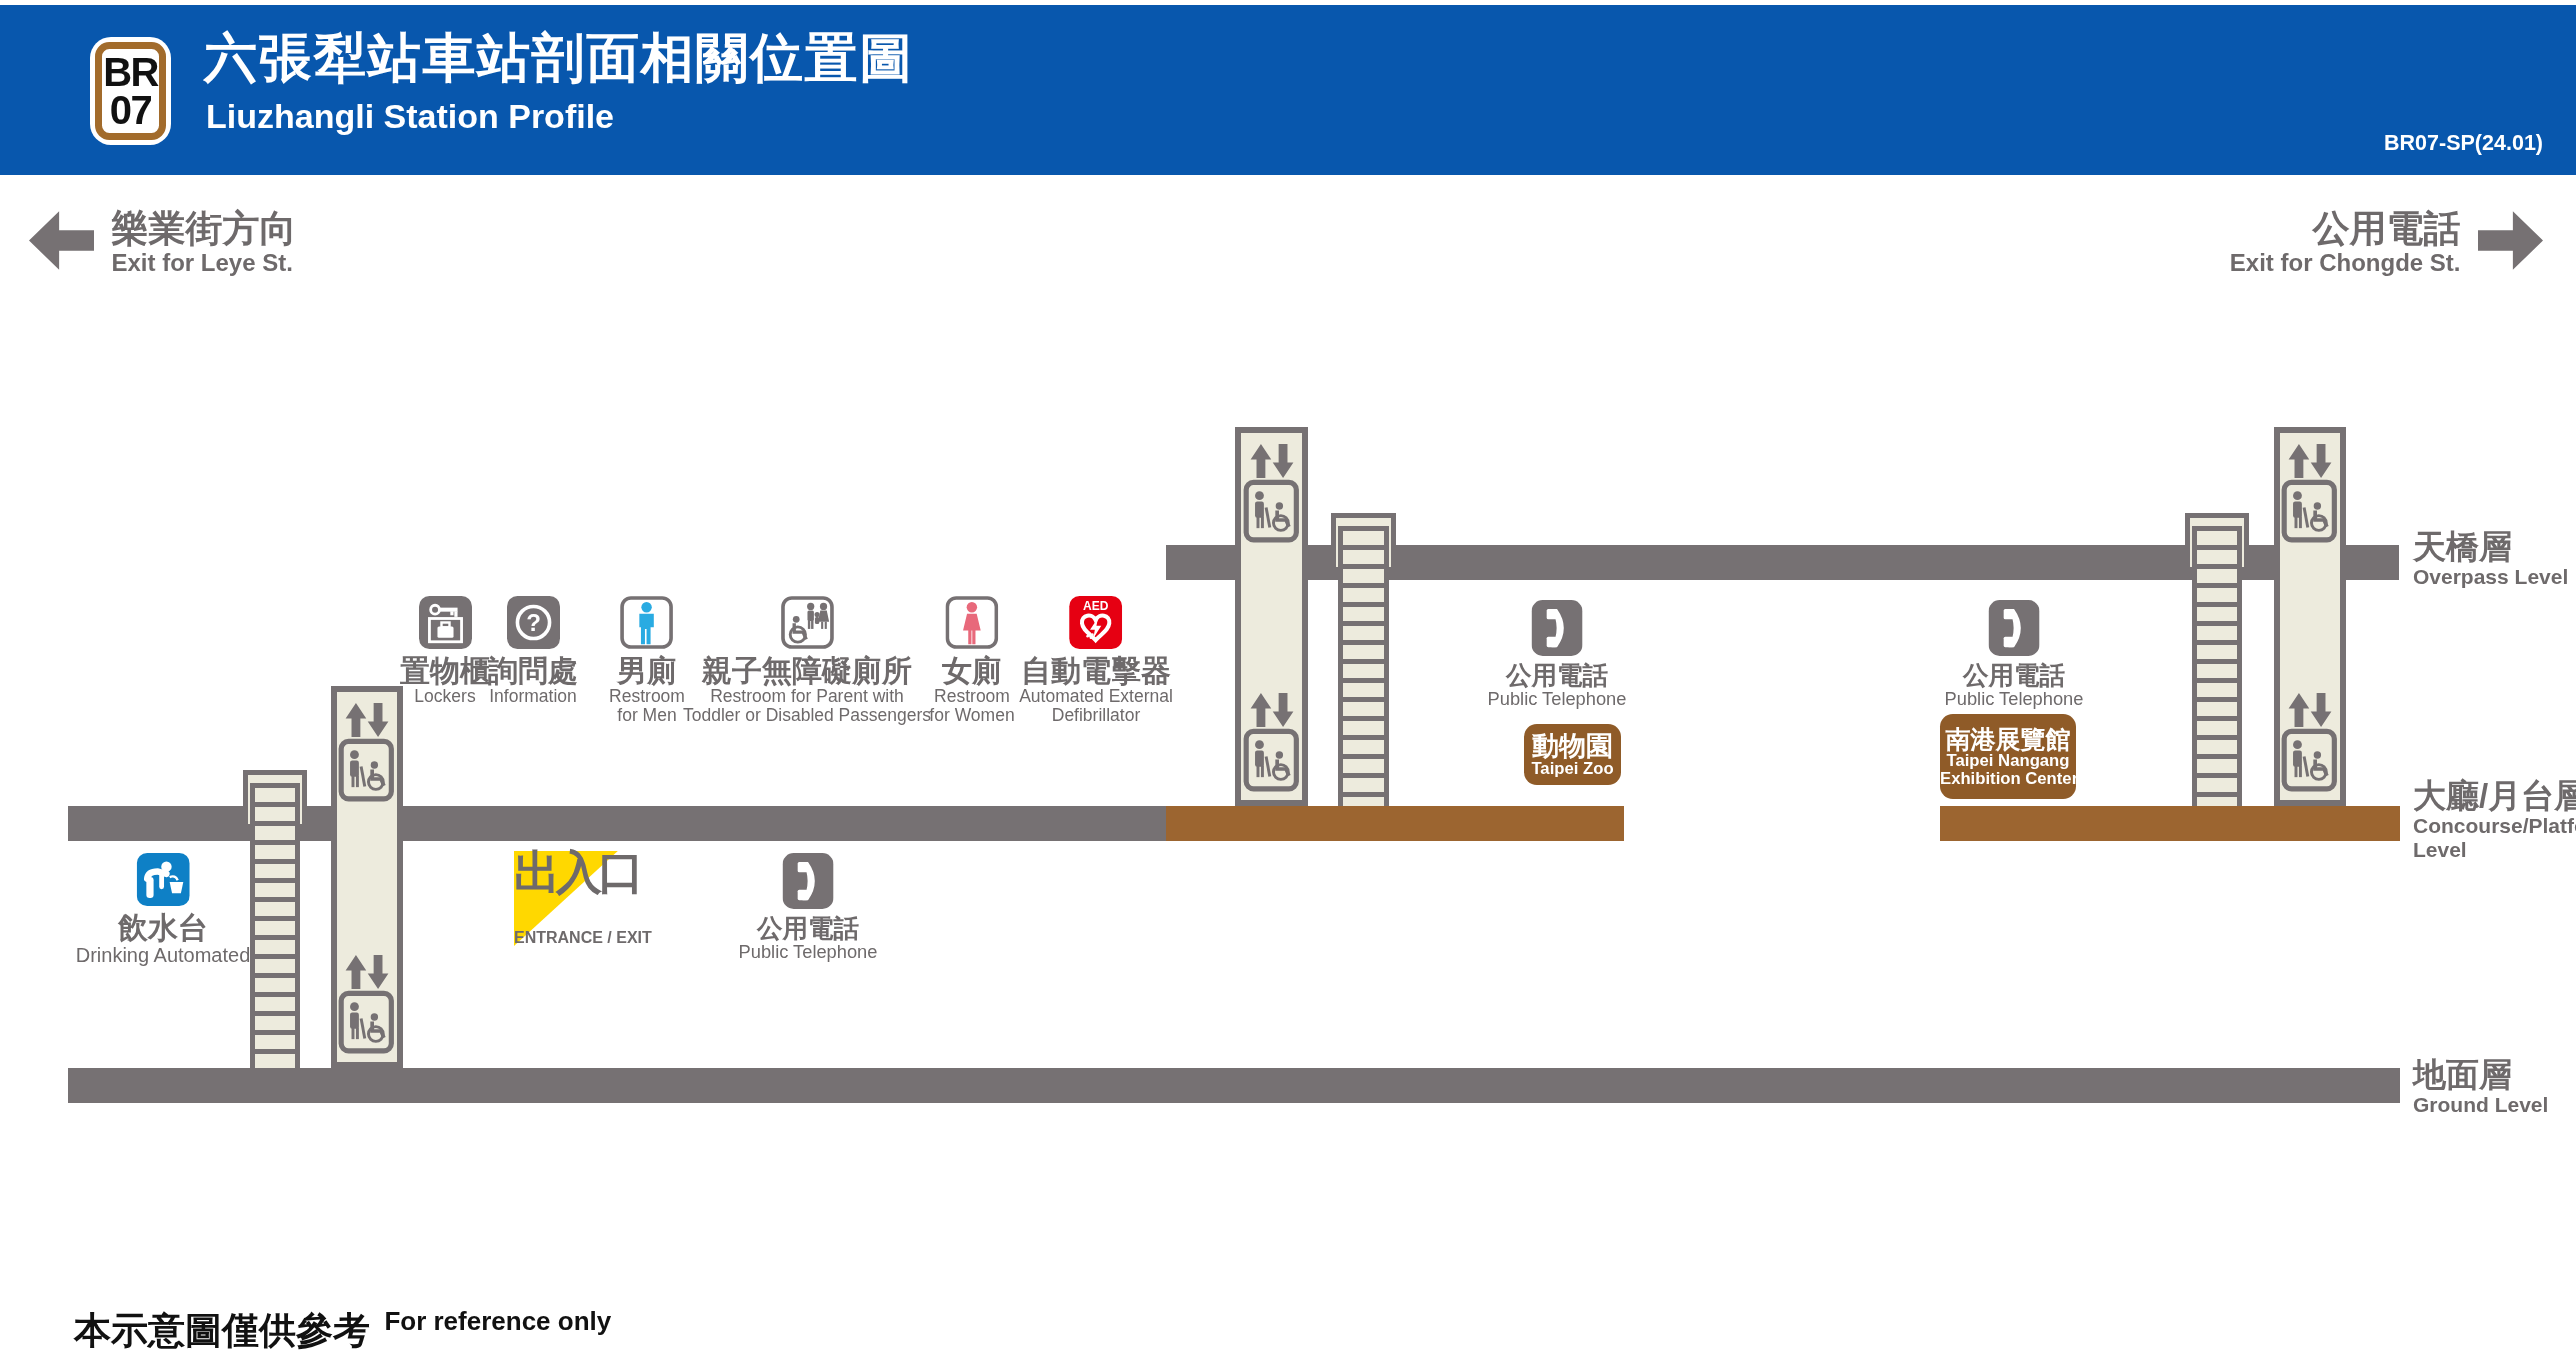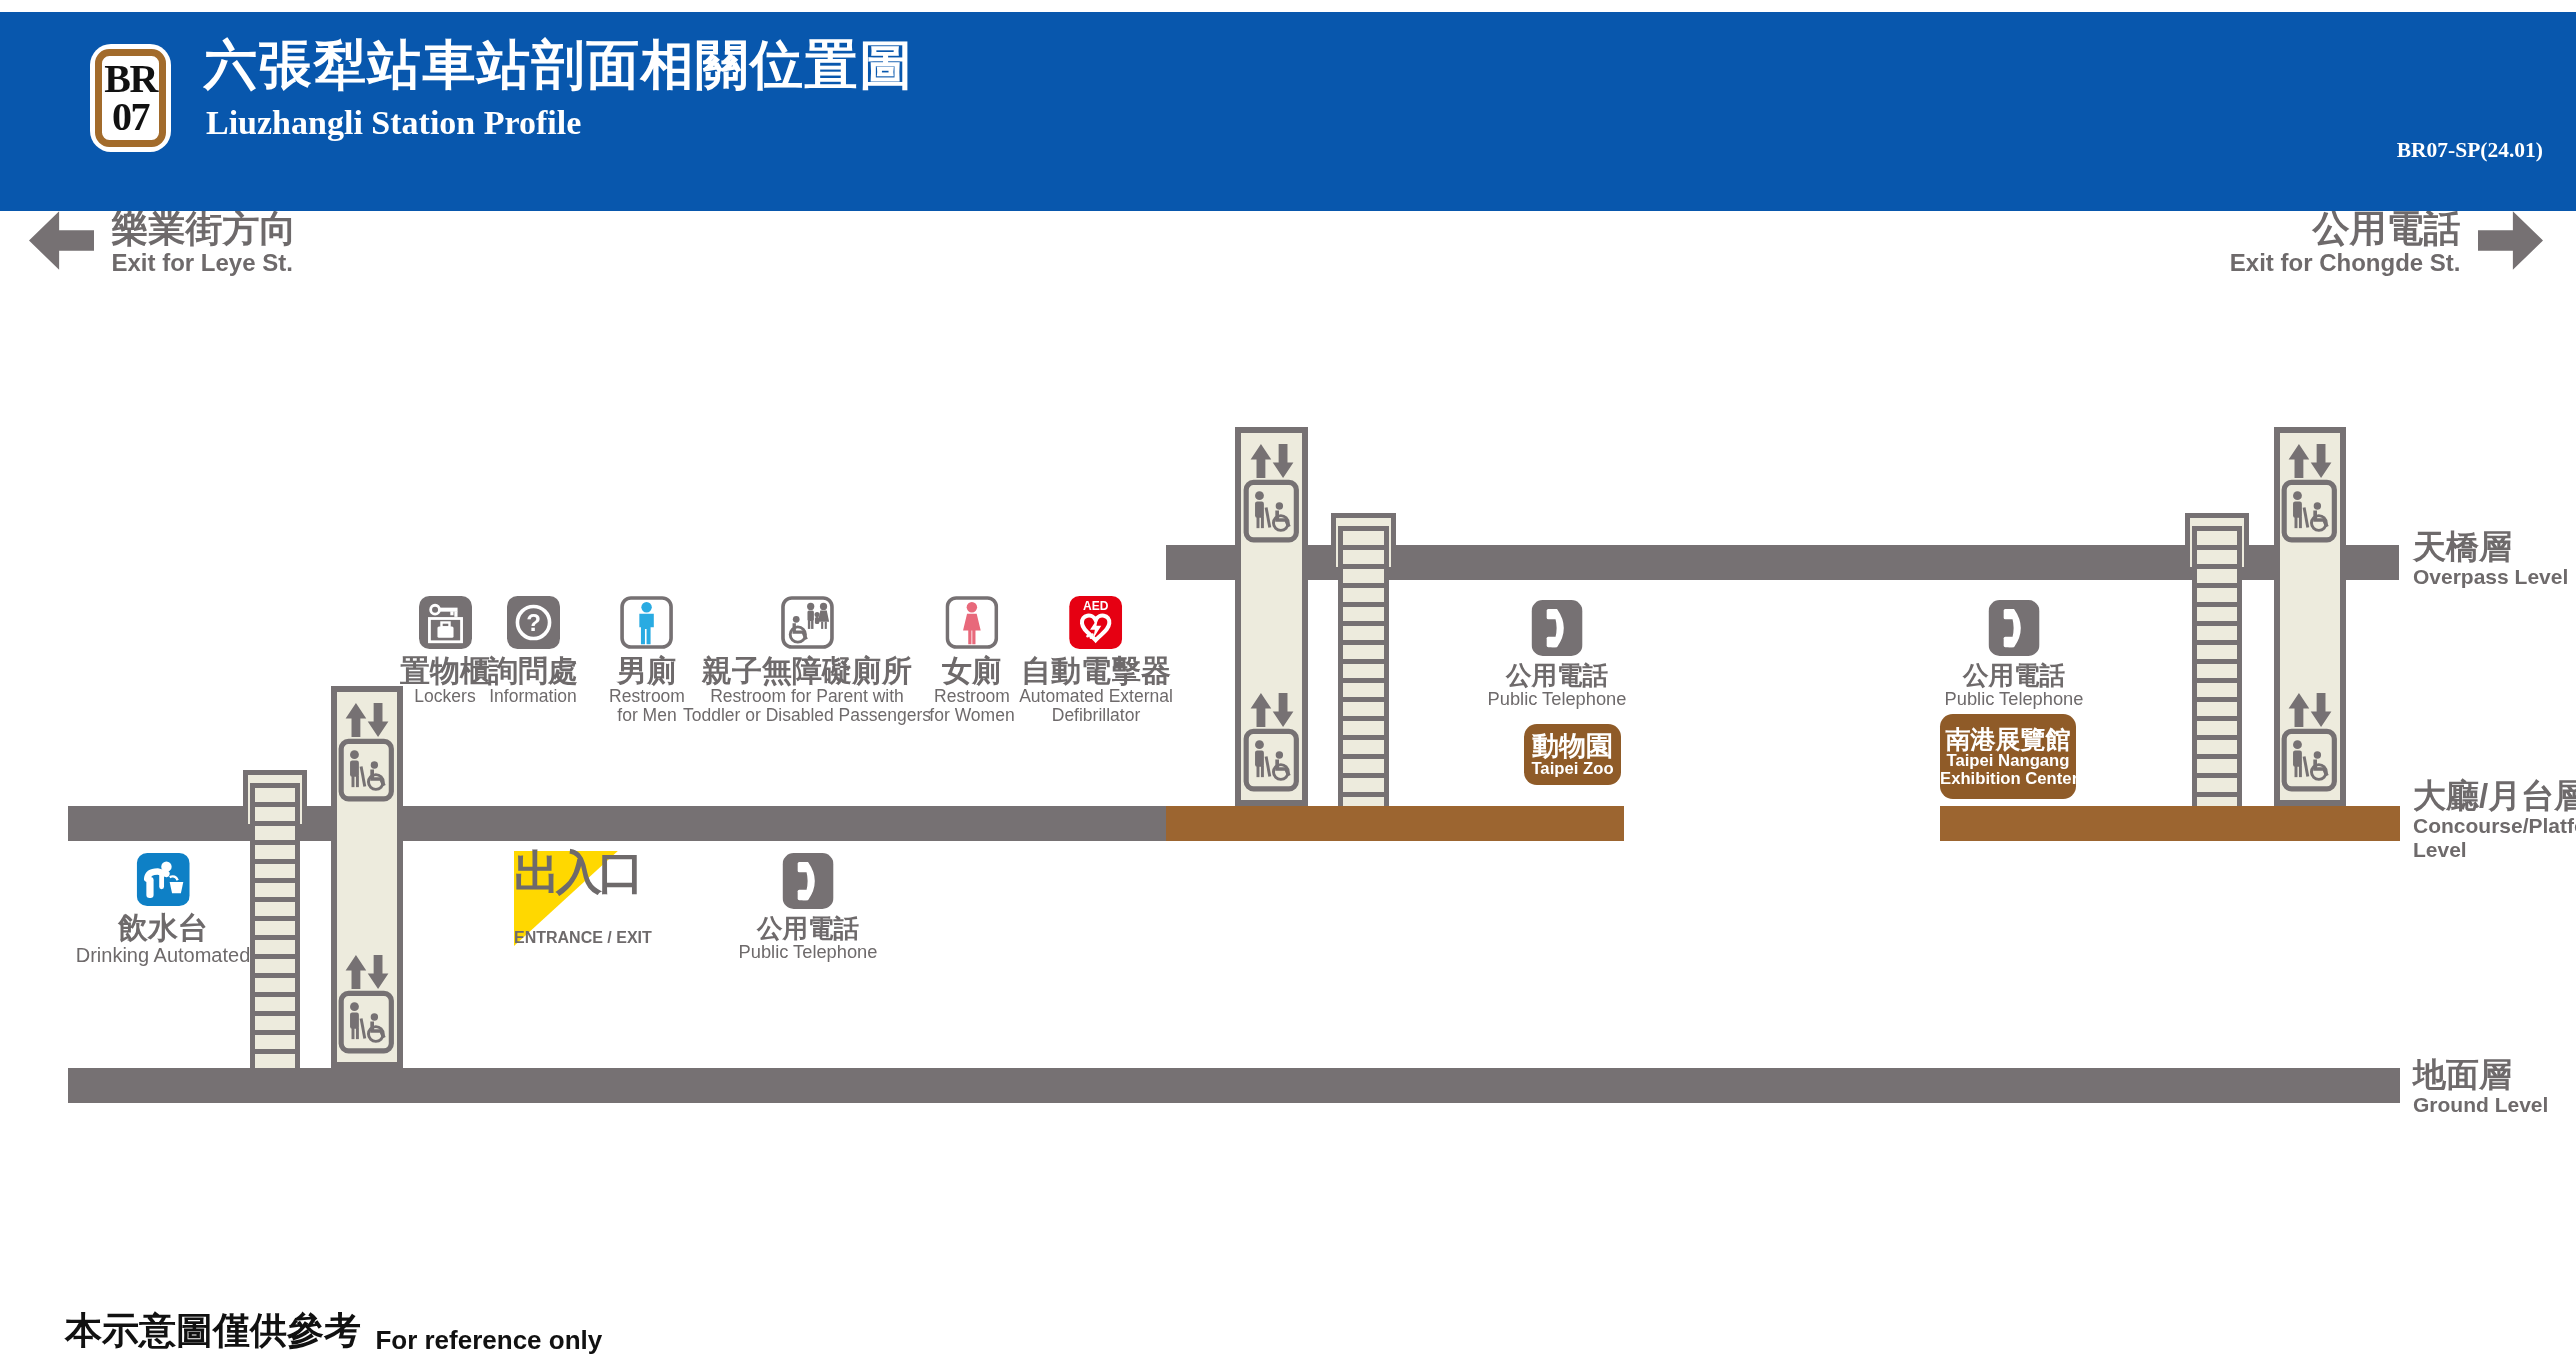--- a/index.html
+++ b/index.html
@@ -1,20 +1,20 @@
 <!DOCTYPE html>
 <html style="font-size:12.8px"><head>
 <meta charset="utf-8">
 <style>
   html,body{margin:0;padding:0;background:#ffffff;}
   .canvas{position:relative;width:2576px;height:1356px;background:#ffffff;overflow:hidden;
           font-family:"Liberation Sans","DejaVu Sans",sans-serif;}
 
   
-  .header{position:absolute;left:0;top:12px;width:2576px;height:199px;background:#0857AD;z-index:5;font-family:Liberation Serif, serif;}
+  .header{position:absolute;left:0;top:5px;width:2576px;height:170px;background:#0857AD;z-index:5;}
   .badge{position:absolute;left:90px;top:32px;width:81px;height:108px;background:#ffffff;
          border-radius:21px;padding:4.8px;box-sizing:border-box;}
   .badge-inner{width:100%;height:100%;border:7.2px solid #A26B2B;border-radius:14.4px;box-sizing:border-box;
          display:flex;flex-direction:column;align-items:center;justify-content:center;background:#fff;}
   .badge-inner span{font-size:40px;font-weight:bold;color:#111;line-height:.95;letter-spacing:-1.6px;}
   .title-zh{position:absolute;left:204px;top:17.5px;font-size:53px;font-weight:bold;color:#fff;letter-spacing:1.6px;white-space:nowrap;}
   .title-en{position:absolute;left:206px;top:92px;font-size:34px;font-weight:bold;color:#fff;white-space:nowrap;}
   .doc-code{position:absolute;right:33px;top:126px;font-size:21.5px;font-weight:bold;color:#fff;white-space:nowrap;}
 
   
@@ -62,21 +62,21 @@
   .entrance .en{position:absolute;bottom:3.2px;left:0;right:0;text-align:center;font-size:16px;
                 font-weight:bold;color:#6E6A6B;white-space:nowrap;}
 
   
   .dest{position:absolute;background:#8F5B28;border-radius:12.8px;color:#fff;text-align:center;
         z-index:3;box-sizing:border-box;display:flex;flex-direction:column;justify-content:center;}
   .dest .zh{font-weight:bold;line-height:1.05;white-space:nowrap;}
   .dest .en{font-weight:bold;line-height:1.05;white-space:nowrap;}
 
   
-  .footer{position:absolute;left:65px;top:1306px;display:flex;align-items:flex-end;gap:14.4px;z-index:4;color:#111;}
+  .footer{position:absolute;left:74px;top:1306px;display:flex;align-items:flex-start;gap:14.4px;z-index:4;color:#111;}
   .footer .zh{font-size:37px;font-weight:bold;white-space:nowrap;}
   .footer .en{font-size:26px;font-weight:bold;white-space:nowrap;}
 </style>
 </head>
 <body>
 
 <svg width="0" height="0" style="position:absolute">
   <defs>
     <g id="elev-panel">
       <polygon points="11,27 25,6 39,27 31,27 31,52 19,52 19,27" fill="#767173"></polygon>

